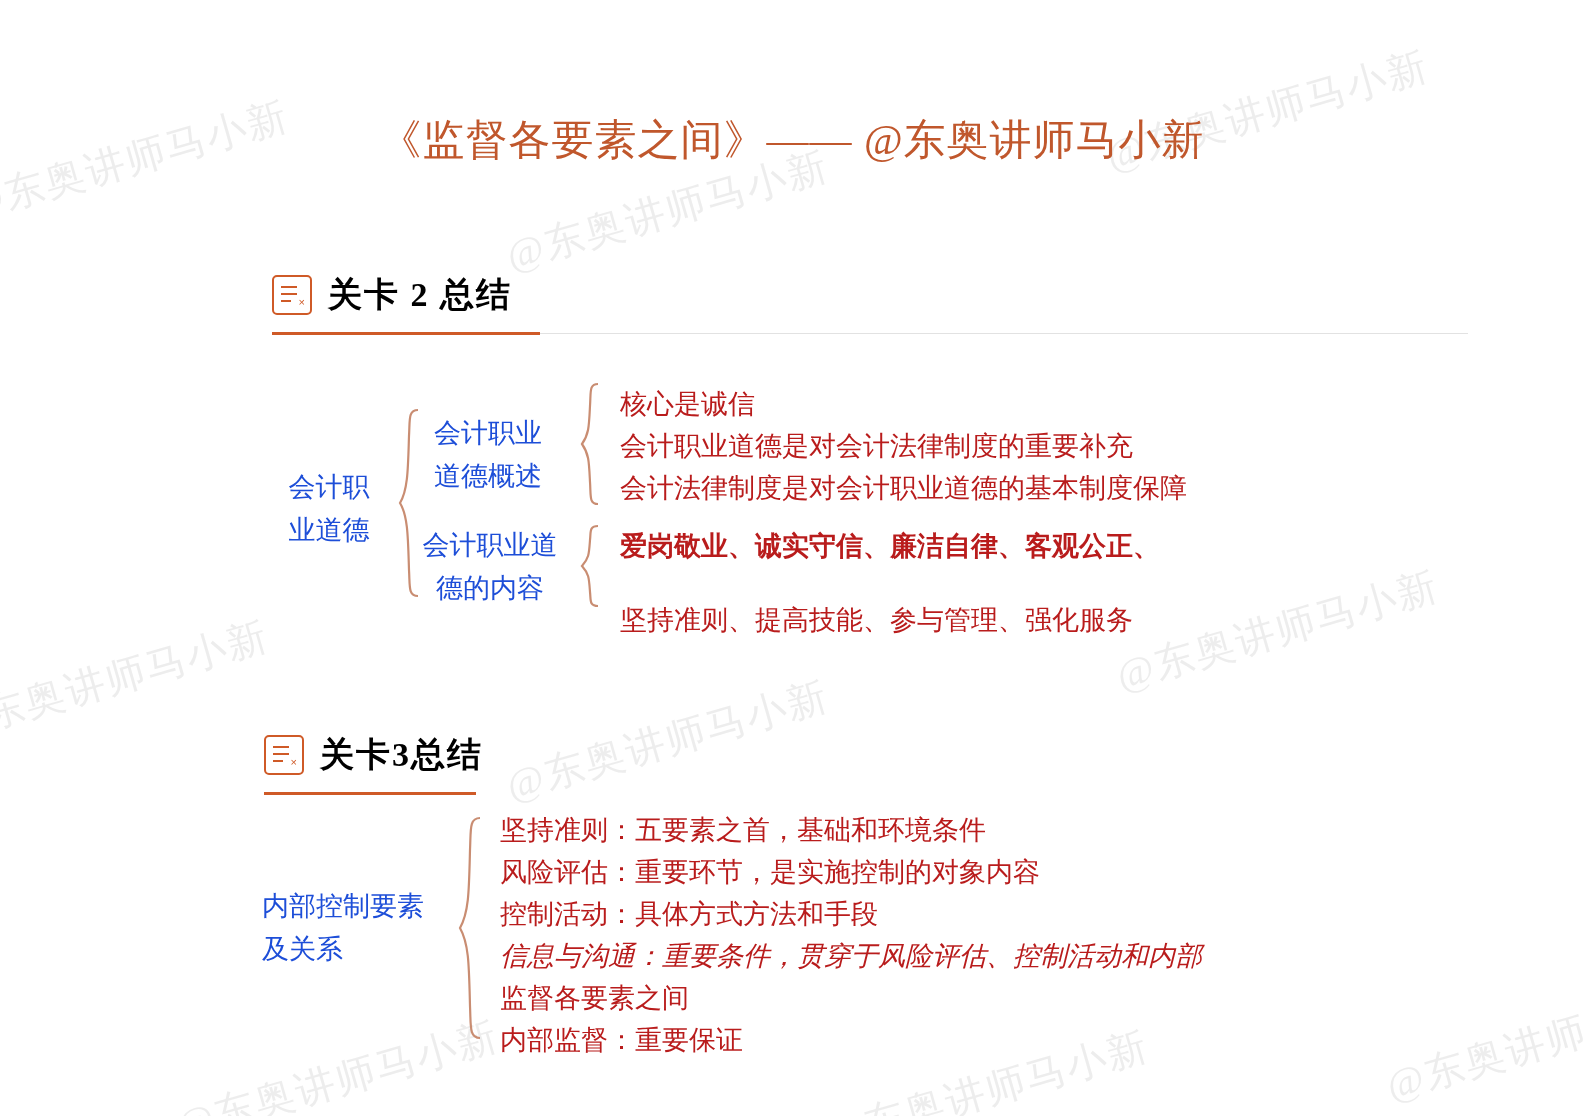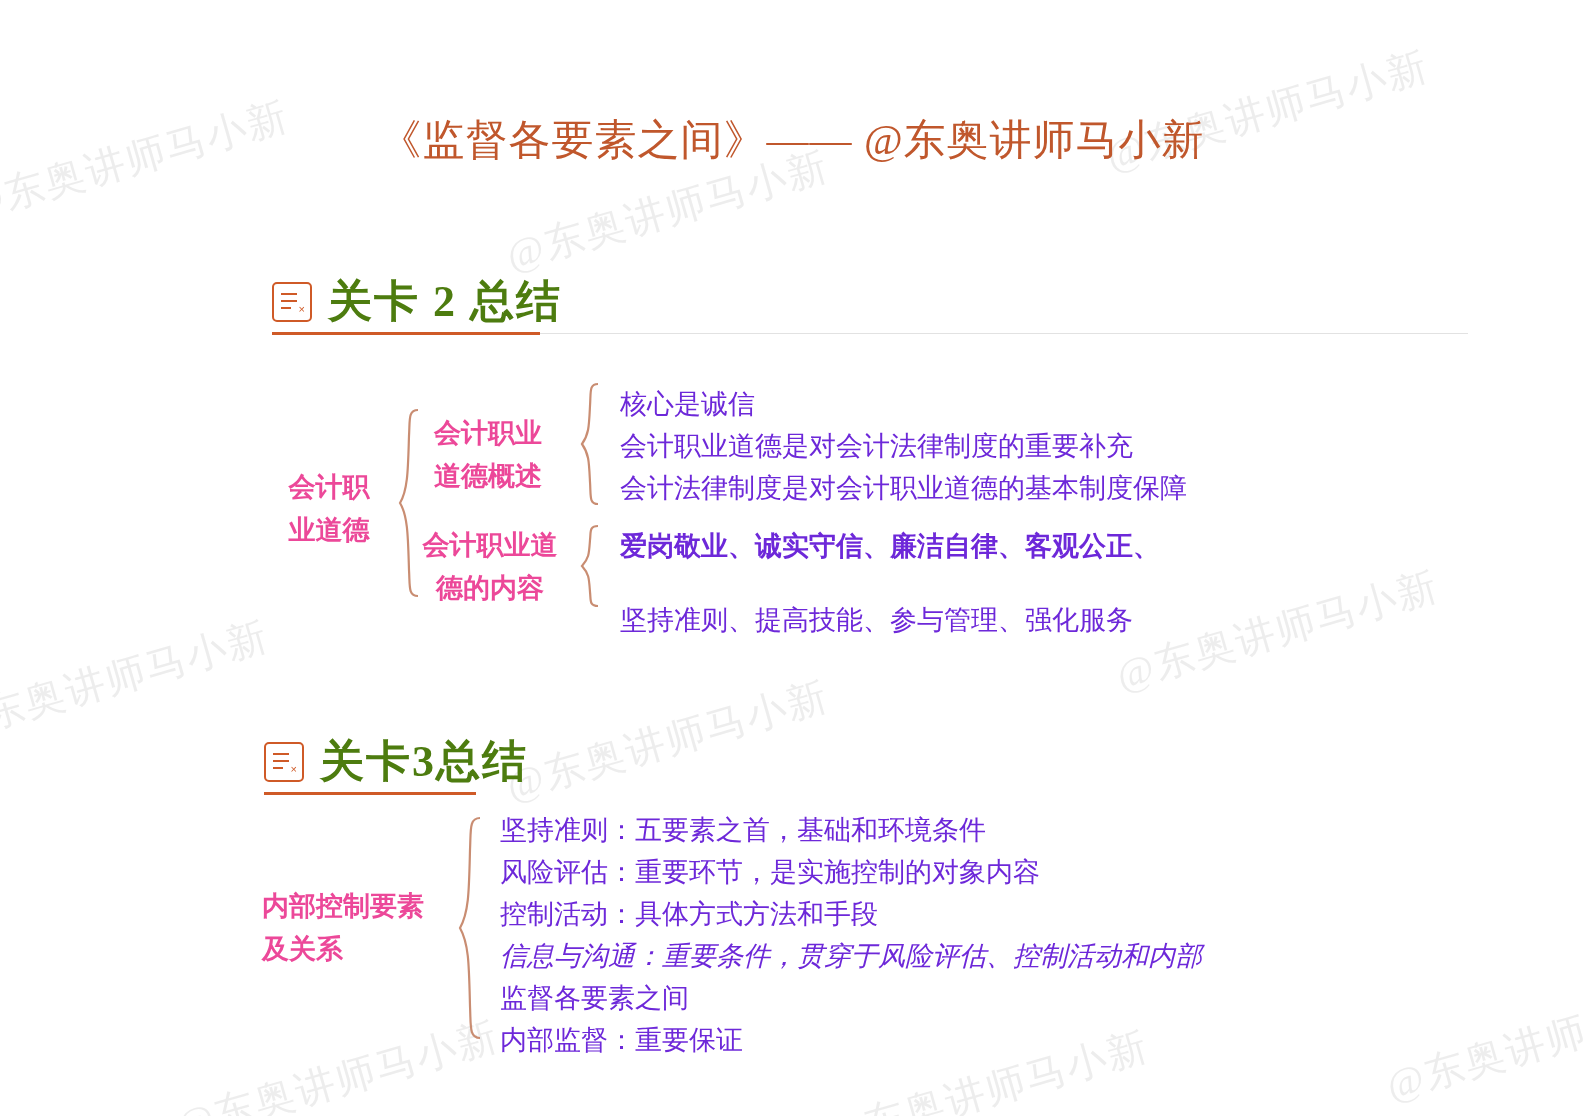--- a/index.html
+++ b/index.html
@@ -77,53 +77,52 @@
   .sec-icon b {
     position: absolute;
     right: 5px;
     bottom: 5px;
     font-size: 11px;
     color: #cf5a27;
     font-weight: normal;
     font-family: "Liberation Sans", sans-serif;
   }
   .sec-title {
-    font-size: 44px;
+    font-size: 34px;
     font-weight: bold;
-    color: #4d7c0f;
+    color: #000000;
     letter-spacing: 2px;
   }
   .sec-rule {
     position: absolute;
     height: 3px;
     background: #cf5a27;
     z-index: 10;
   }
   .sec-rule-thin {
     position: absolute;
     height: 1px;
     background: #e2e2e2;
     z-index: 9;
   }
 
   
   .node-text {
     position: absolute;
     font-size: 27px;
     line-height: 43px;
-    color: #ec4899;
+    color: #1d4ed8;
     white-space: pre;
     z-index: 10;
-    font-weight: bold;
   }
   .leaf-text {
     position: absolute;
     font-size: 27px;
     line-height: 44px;
-    color: #6d28d9;
+    color: #b91c1c;
     white-space: pre;
     z-index: 10;
   }
   .brace {
     position: absolute;
     z-index: 9;
   }
   .brace svg { display: block; }
 </style>
 </head>

